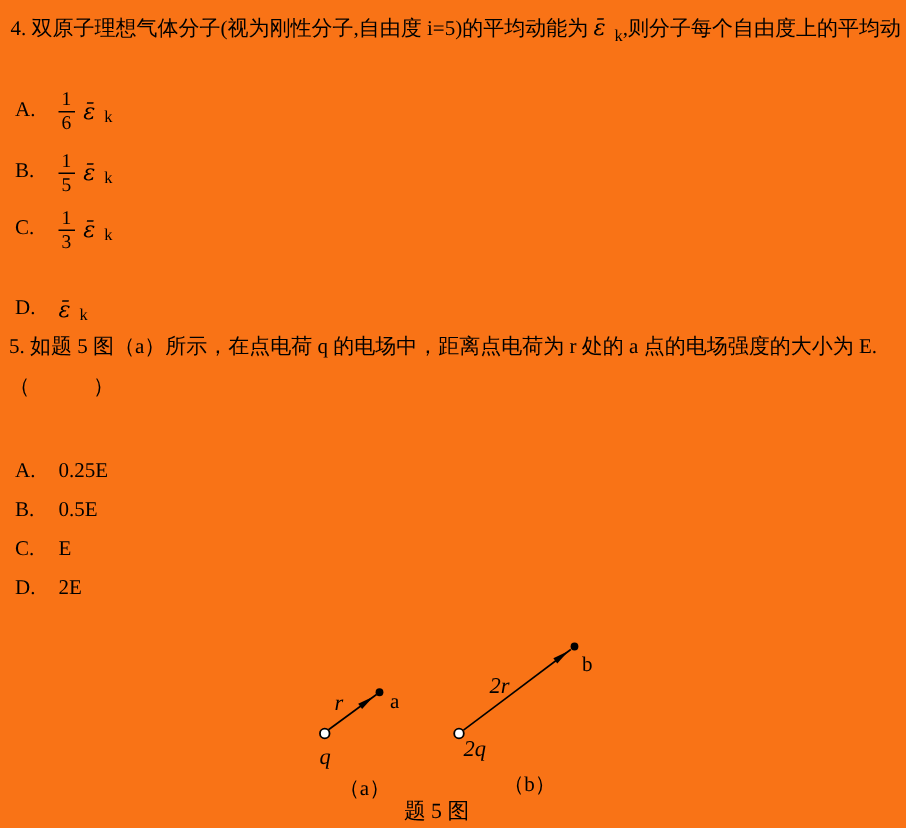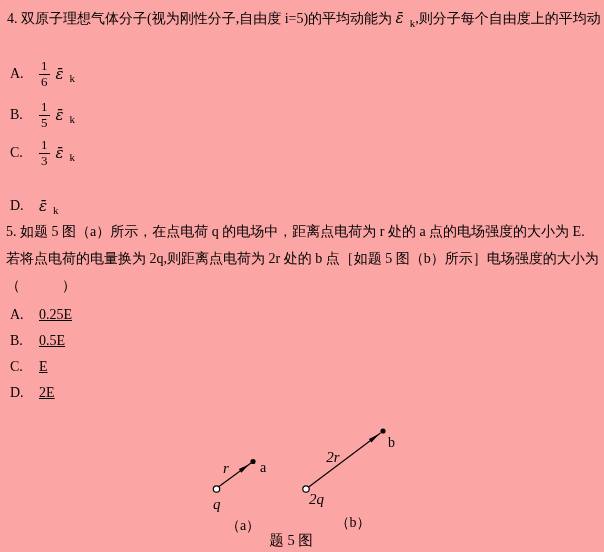--- a/index.html
+++ b/index.html
@@ -1,20 +1,20 @@
 <!DOCTYPE html>
 <html><head>
 <meta charset="utf-8">
 <style>
   html, body { margin: 0; padding: 0; background: #fff; }
   #page {
     position: relative;
     width: 604px;
     height: 552px;
-    background: #fca5a5;
+    background: #f97316;
     color: #000000;
     font-family: "Liberation Serif", "DejaVu Serif", serif;
     font-size: 14px;
     overflow: hidden;
   }
   .abs { position: absolute; }
   .tline { white-space: nowrap; line-height: 27px; }
   .q4stem { left: 7px; top: 5px; }
   .q5stem { left: 6px; top: 218px; }
   .opt {
@@ -29,21 +29,21 @@
     flex-direction: column;
     align-items: center;
     line-height: 1.15;
     font-size: 13px;
     margin-right: 6px;
   }
   .frac .num { display: block; border-bottom: 1px solid #000; padding: 0 2px; }
   .frac .den { display: block; }
   .sym { font-style: italic; font-size: 15px; font-family: "DejaVu Serif", serif; }
   .ssub { font-size: 11px; margin-left: 6px; position: relative; top: 4px; }
-  .q5opt .val { display: inline-block; text-decoration: underline; }
+  .q5opt .val { display: inline-block; }
   svg.fig { position: absolute; left: 0; top: 0; pointer-events: none; }
   svg.fig text { fill: #000; font-family: "Liberation Serif", "DejaVu Serif", serif; }
 </style>
 </head>
 <body>
 
 <div id="page">
 
   <div class="abs q4stem">
     <div class="tline">
@@ -82,21 +82,20 @@
   </div>
 
   <div class="opt" style="top:194px; height:24px;">
     <span class="optlabel">D.</span>
     <span class="sym">ε̄</span>
       <span class="ssub">k</span>
   </div>
 
   <div class="abs q5stem">
     <div class="tline">5. 如题 5 图（a）所示，在点电荷 q 的电场中，距离点电荷为 r 处的 a 点的电场强度的大小为 E.</div>
-    <div class="tline">若将点电荷的电量换为 2q,则距离点电荷为 2r 处的 b 点［如题 5 图（b）所示］电场强度的大小为</div>
     <div class="tline">（　　　）</div>
   </div>
 
   <div class="opt q5opt" style="top:306px; height:18px;">
     <span class="optlabel">A.</span>
     <span class="val">0.25E</span>
   </div>
   <div class="opt q5opt" style="top:332px; height:18px;">
     <span class="optlabel">B.</span>
     <span class="val">0.5E</span>

